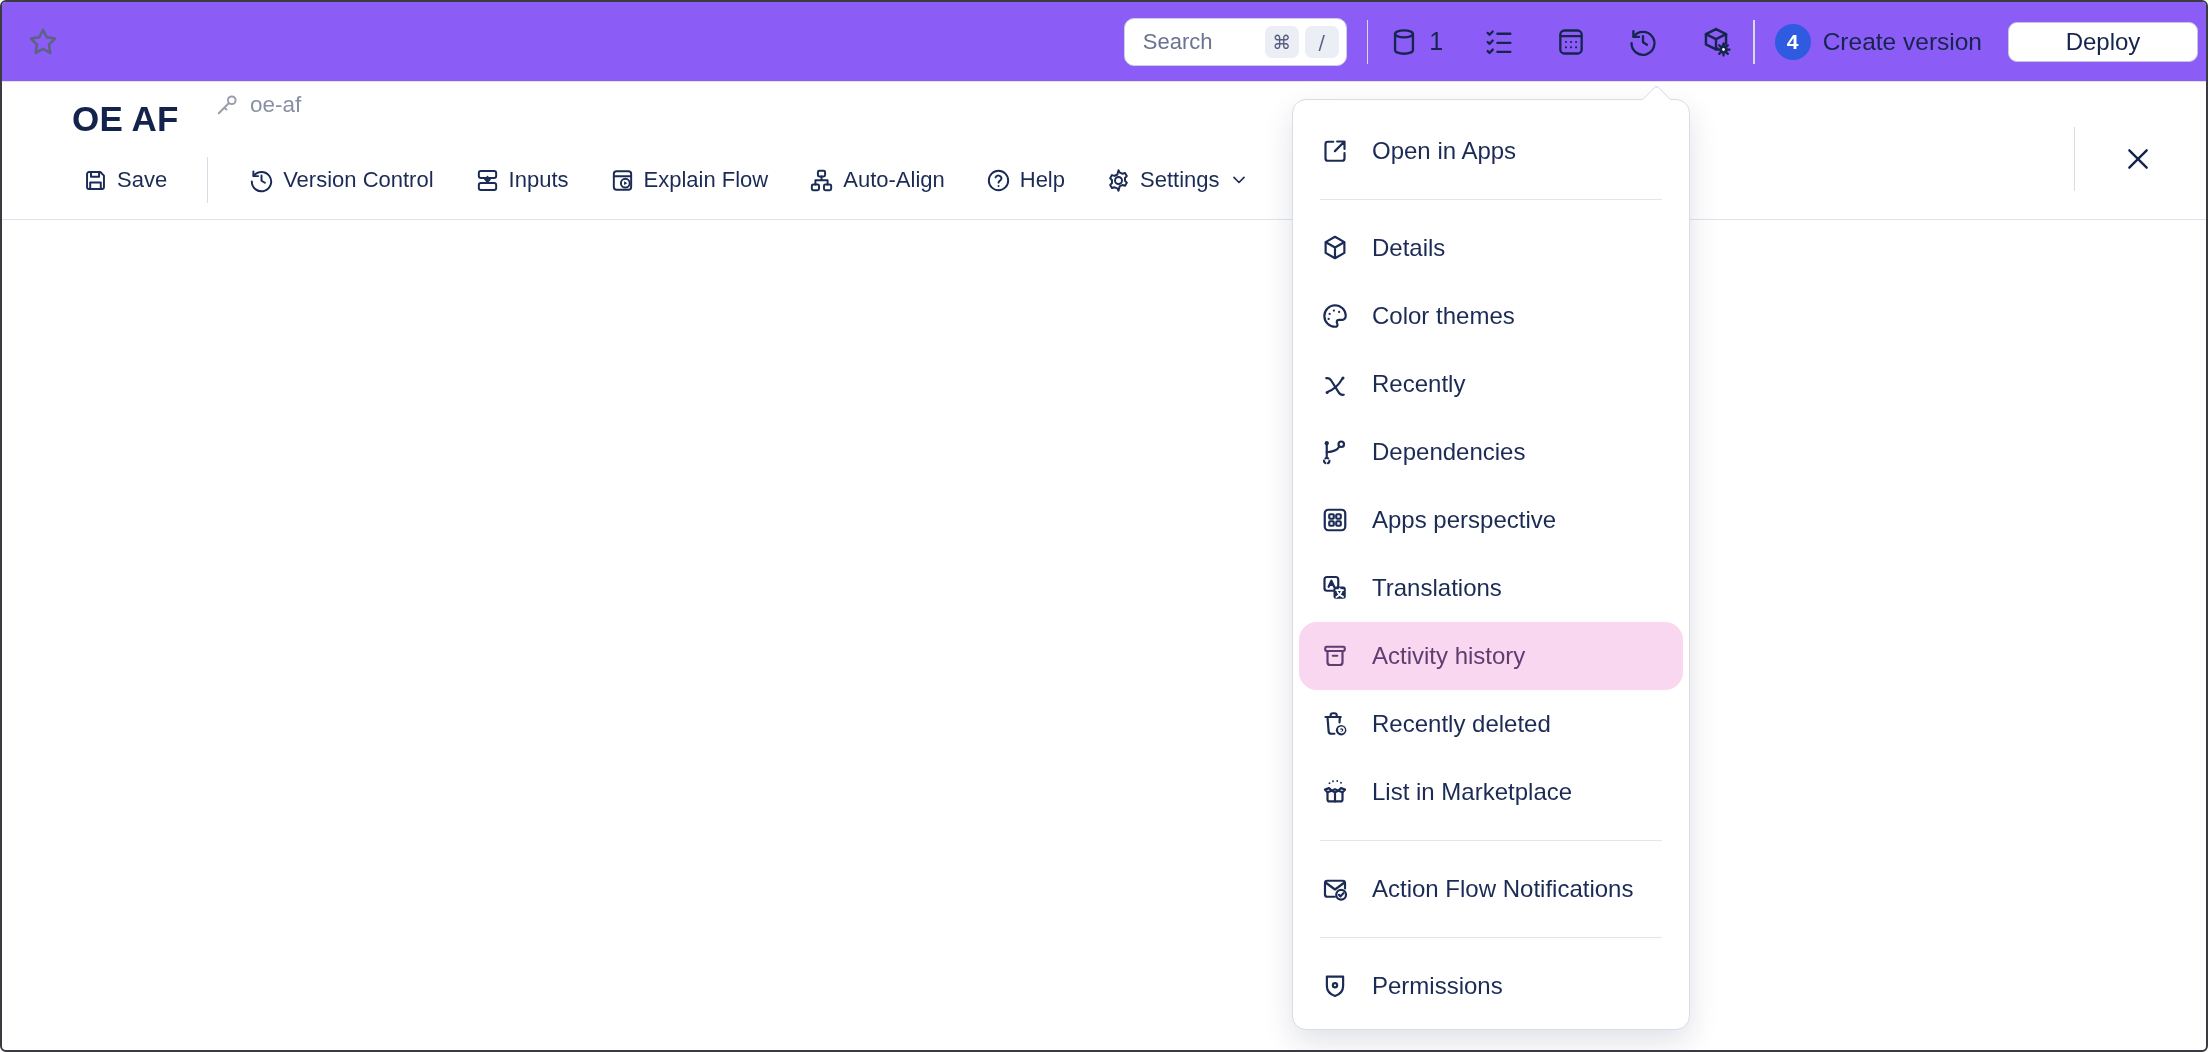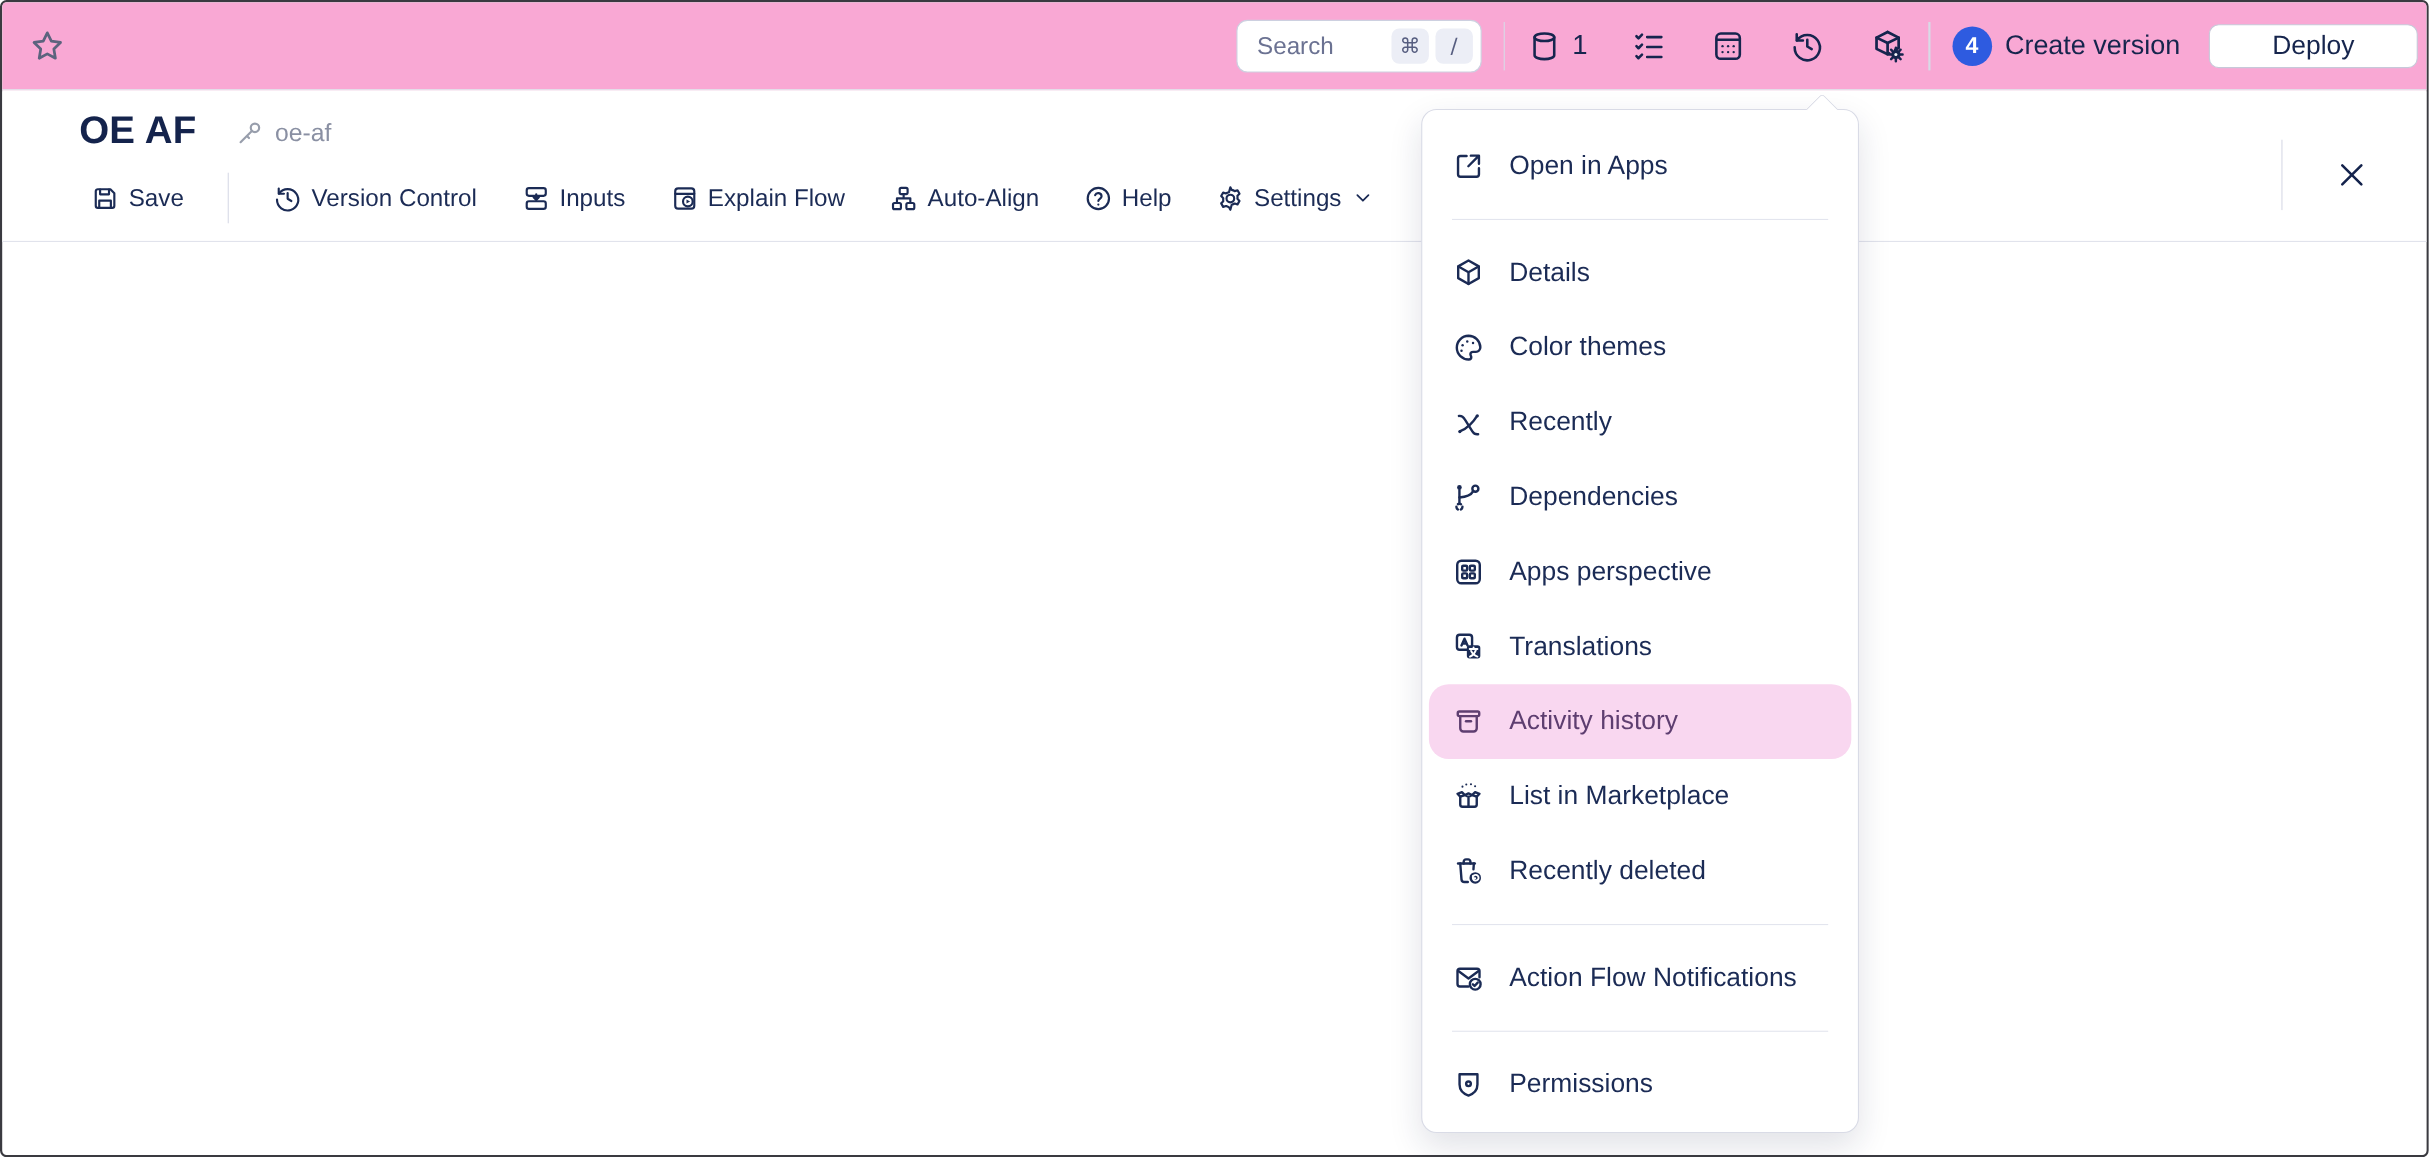--- a/index.html
+++ b/index.html
@@ -6,21 +6,21 @@
   .screen{
     position:relative;width:2208px;height:1052px;box-sizing:border-box;
     border:2px solid #3a3a40;border-radius:6px;background:#ffffff;
     font-family:"Liberation Sans", sans-serif;color:#1b2b55;overflow:hidden;
   }
   svg{fill:none;stroke:currentColor;stroke-width:1.75;stroke-linecap:round;stroke-linejoin:round;display:block;}
   .fill{fill:currentColor;stroke:none;}
 
   
   .topbar{
-    position:absolute;top:0;left:0;right:0;height:80px;background:#f9a8d4;
+    position:absolute;top:0;left:0;right:0;height:80px;background:#8b5cf6;
     border-bottom:1px solid #e1e3ec;display:flex;align-items:center;
     padding:0 6px 0 24px;box-sizing:border-box;
   }
   .icon-btn{display:flex;align-items:center;justify-content:center;cursor:pointer;background:none;border:none;padding:0;color:#16254e;}
   .star-btn{color:#5c637e;}
   .topbar-right{margin-left:auto;display:flex;align-items:center;}
   .search-box{
     width:223px;height:48px;box-sizing:border-box;background:#fff;border:1.5px solid #cdd0e0;
     border-radius:10px;display:flex;align-items:center;padding:0 7px 0 16px;gap:6px;
   }
@@ -45,21 +45,21 @@
   }
   .cv-label{font-size:24.5px;font-weight:500;color:#16254d;}
   .deploy-btn{
     margin-left:26px;margin-right:2px;width:190px;height:40px;border-radius:9px;border:1.5px solid #c7c9d9;
     background:#fff;font-family:"Liberation Sans",sans-serif;font-size:24px;font-weight:500;color:#16254d;cursor:pointer;
   }
 
   
   .header2{position:absolute;top:81px;left:0;right:0;height:137px;background:#fff;border-bottom:1px solid #e1e3ec;box-sizing:border-box;}
   .page-title{position:absolute;left:70px;top:16px;font-size:35px;font-weight:700;color:#14234c;letter-spacing:.2px;}
-  .slug{position:absolute;left:212px;top:24px;display:flex;align-items:center;gap:9px;color:#8a90a3;font-size:22.5px;}
+  .slug{position:absolute;left:212px;top:8px;display:flex;align-items:center;gap:9px;color:#8a90a3;font-size:22.5px;}
   .slug .key-icon{color:#989eac;}
   .toolbar{position:absolute;left:80px;top:74px;height:46px;display:flex;align-items:center;gap:40px;font-size:22px;color:#1b2b55;}
   .tool-item{display:flex;align-items:center;gap:8px;cursor:pointer;white-space:nowrap;}
   .tool-div{width:1px;height:46px;background:#d8dae6;}
   .chev{color:#1b2b55;}
   .close-div{position:absolute;left:2072px;top:44px;width:1px;height:64px;background:#d8dae6;}
   .close-btn{position:absolute;left:2120px;top:60px;color:#14234c;}
 
   
   .dropdown{
@@ -389,49 +389,49 @@
           <path d="M6 8.2v8.7a2.3 2.3 0 0 0 2.3 2.3h7.4A2.3 2.3 0 0 0 18 16.9V8.2"></path>
           <path d="M10.2 11.8h3.6"></path>
         </svg>
       </span>
       <span>Activity history</span>
     </div>
 
     <div class="menu-item">
       <span class="mi-icon">
         <svg width="30" height="30" viewBox="0 0 24 24">
-          <circle class="fill" cx="7.6" cy="4.9" r=".75"></circle>
-            <circle class="fill" cx="10.4" cy="3.4" r=".75"></circle>
-          <circle class="fill" cx="13.8" cy="3.2" r=".75"></circle>
-            <circle class="fill" cx="16.8" cy="4.6" r=".75"></circle>
-          <path d="M6 12.2v5.7a1.6 1.6 0 0 0 1.6 1.6h8.8a1.6 1.6 0 0 0 1.6-1.6v-5.7"></path>
-          <path d="M6 12.2l-2-2.1 3.2-1.2 2.2 2.1zM18 12.2l2-2.1-3.2-1.2-2.2 2.1z"></path>
-          <path d="M9.4 11l2.6-1.2 2.6 1.2-2.6 1.3zM12 12.3v7.2"></path>
-        </svg>
-      </span>
-      <span>List in Marketplace</span>
-    </div>
-
-    <div class="menu-item">
-      <span class="mi-icon">
-        <svg width="30" height="30" viewBox="0 0 24 24">
           <path d="M4.4 6.4h12.2"></path>
           <path d="M8.5 6.4V5.1a1.7 1.7 0 0 1 1.7-1.7h1.5a1.7 1.7 0 0 1 1.7 1.7v1.3"></path>
           <path d="M6 6.4l.9 11.5a2.1 2.1 0 0 0 2.1 1.9h2.5"></path>
           <path d="M15.9 6.4l-.3 4.3"></path>
           <circle class="fill" cx="16.9" cy="16.9" r="4.2"></circle>
           <g stroke="#fff" stroke-width="1.4">
             <path d="M15.2 15.4v1.7h1.7"></path>
             <path d="M15.4 17.8a2.1 2.1 0 1 0 .3-2.5"></path>
           </g>
         </svg>
       </span>
       <span>Recently deleted</span>
     </div>
 
+    <div class="menu-item">
+      <span class="mi-icon">
+        <svg width="30" height="30" viewBox="0 0 24 24">
+          <circle class="fill" cx="7.6" cy="4.9" r=".75"></circle>
+            <circle class="fill" cx="10.4" cy="3.4" r=".75"></circle>
+          <circle class="fill" cx="13.8" cy="3.2" r=".75"></circle>
+            <circle class="fill" cx="16.8" cy="4.6" r=".75"></circle>
+          <path d="M6 12.2v5.7a1.6 1.6 0 0 0 1.6 1.6h8.8a1.6 1.6 0 0 0 1.6-1.6v-5.7"></path>
+          <path d="M6 12.2l-2-2.1 3.2-1.2 2.2 2.1zM18 12.2l2-2.1-3.2-1.2-2.2 2.1z"></path>
+          <path d="M9.4 11l2.6-1.2 2.6 1.2-2.6 1.3zM12 12.3v7.2"></path>
+        </svg>
+      </span>
+      <span>List in Marketplace</span>
+    </div>
+
     <div class="menu-divider"></div>
 
     <div class="menu-item">
       <span class="mi-icon">
         <svg width="30" height="30" viewBox="0 0 24 24">
           <path d="M20 11.6V7.2a1.8 1.8 0 0 0-1.8-1.8H5.8A1.8 1.8 0 0 0 4 7.2v9.2a1.8 1.8 0 0 0 1.8 1.8h6.1"></path>
           <path d="M4.4 6.8l7.6 5.6 7.6-5.6"></path>
           <circle cx="16.9" cy="16.6" r="3.9"></circle>
           <path d="M15.2 16.7l1.2 1.2 2.3-2.5"></path>
         </svg>

